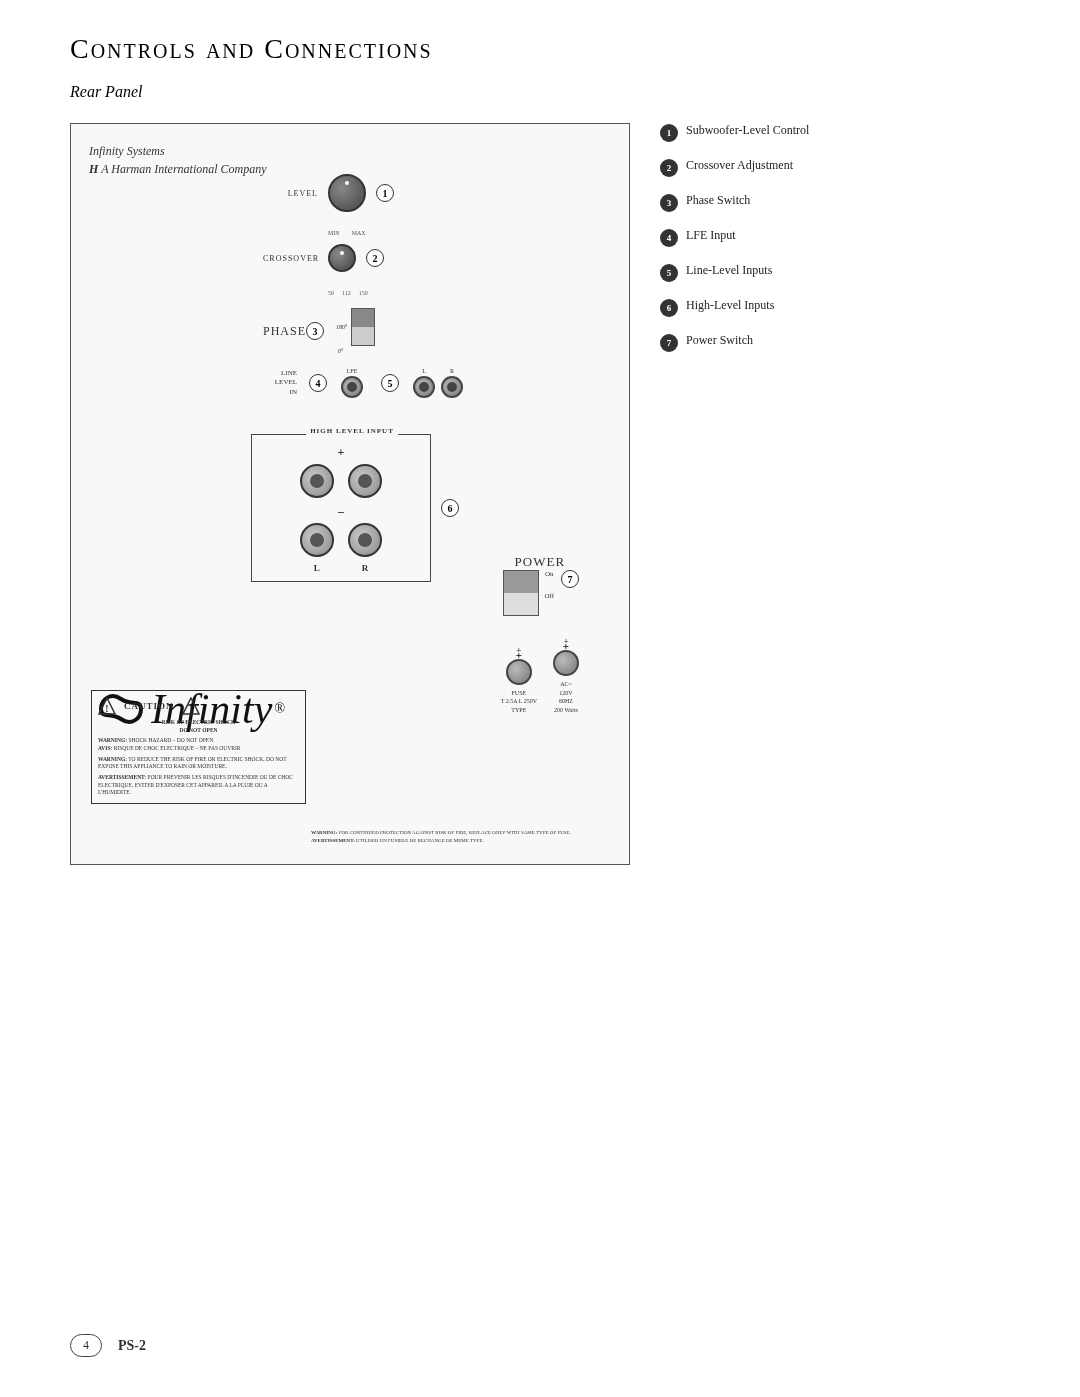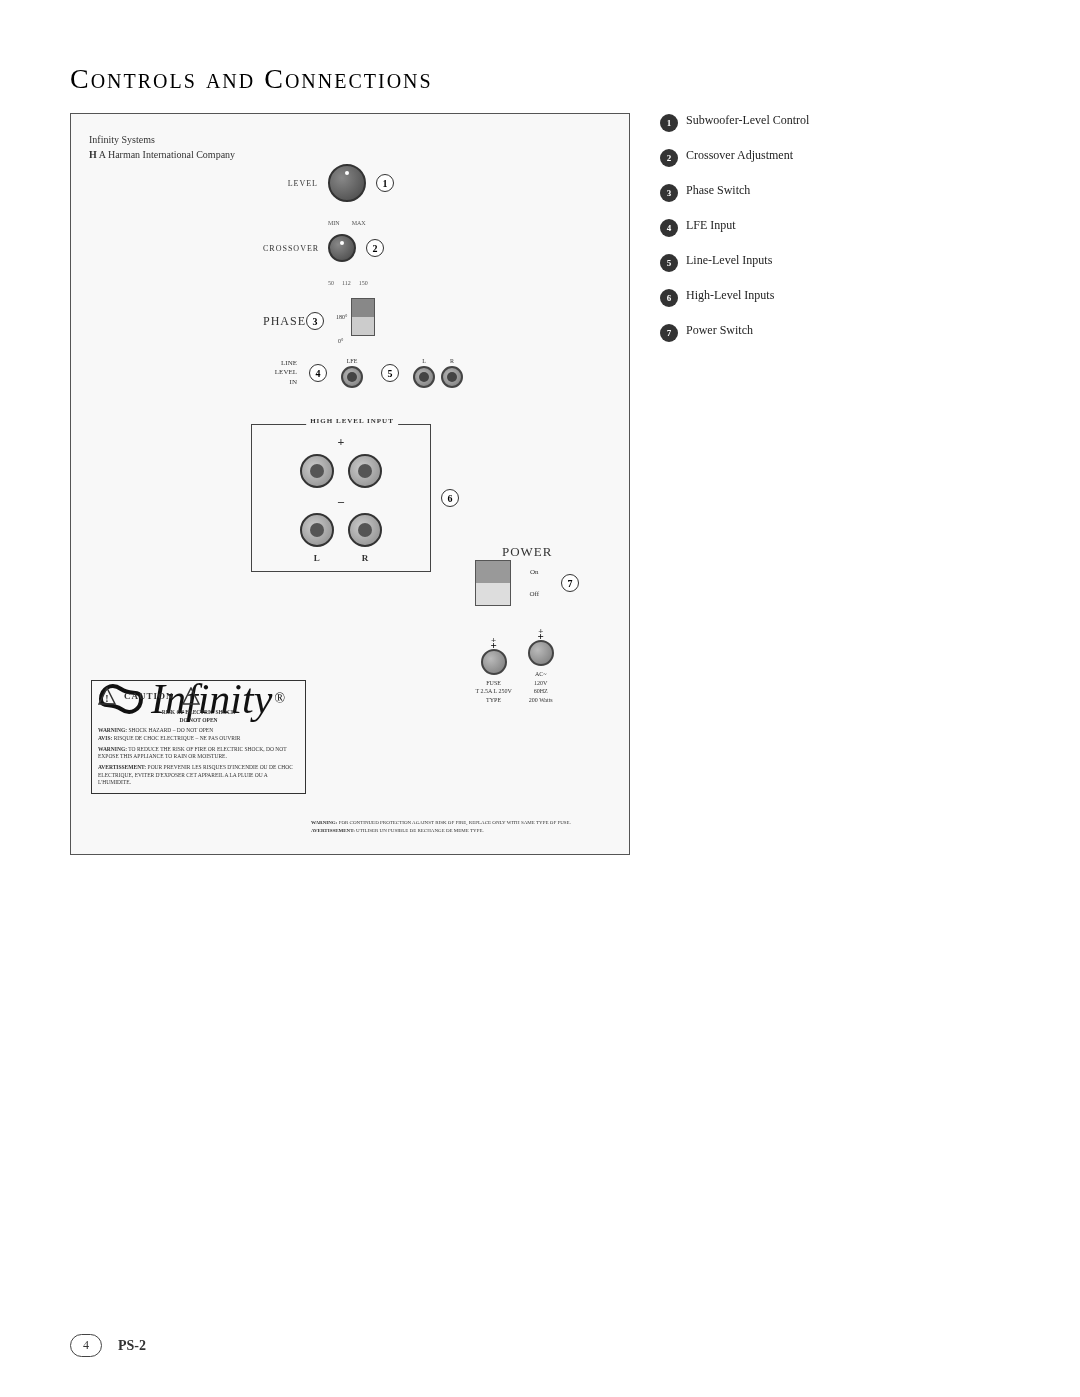--- a/index.html
+++ b/index.html
@@ -6,21 +6,21 @@
     body {
       width: 1080px;
       height: 1397px;
       background: #ffffff;
       font-family: 'Times New Roman', Times, serif;
       position: relative;
       overflow: hidden;
     }
 
     .page-content {
-      padding: 63px 70px 40px 70px;
+      padding: 33px 70px 40px 70px;
       position: relative;
     }
 
     
     .page-title {
       font-size: 28px;
       font-weight: normal;
       letter-spacing: 2px;
       margin-bottom: 18px;
       font-variant: small-caps;
@@ -51,26 +51,27 @@
     }
 
     .panel-inner {
       padding: 20px;
       position: relative;
       min-height: 740px;
     }
 
     
     .brand-text {
-      font-size: 10px;
+      font-size: 12px;
       line-height: 1.5;
       color: #333;
       position: absolute;
       top: 18px;
       left: 18px;
+      font-style: italic;
     }
     .brand-text .harman {
       font-weight: bold;
     }
 
     
     .controls-area {
       position: absolute;
       top: 50px;
       left: 192px;
@@ -480,20 +481,21 @@
       font-weight: bold;
       color: #333;
     }
   </style>
 </head>
 <body>
 
 <div class="page-content">
 
   <h1 class="page-title">Controls and Connections</h1>
+  <p class="section-subtitle">Rear Panel</p>
 
   <div class="main-layout">
 
     <div class="panel-box">
       <div class="panel-inner">
 
         <div class="brand-text">
           <div>Infinity Systems</div>
           <div><span class="harman" style="font-weight:bold;">H</span> <span>A Harman International Company</span></div>
         </div>
@@ -624,21 +626,21 @@
           <div style="margin-bottom:3px;">
             <strong>WARNING:</strong> TO REDUCE THE RISK OF FIRE OR ELECTRIC SHOCK, DO NOT EXPOSE THIS APPLIANCE TO RAIN OR MOISTURE.
           </div>
           <div>
             <strong>AVERTISSEMENT:</strong> POUR PREVENIR LES RISQUES D'INCENDIE OU DE CHOC ELECTRIQUE, EVITER D'EXPOSER CET APPAREIL A LA PLUIE OU A L'HUMIDITE.
           </div>
         </div>
 
         <div class="power-section">
           <div class="power-label">POWER</div>
-          <div style="display:flex; align-items:center; gap:18px;">
+          <div style="display:flex; align-items:flex-start; gap:3px;">
             <div class="power-switch-outer">
               <div class="power-switch-on"></div>
               <div class="power-switch-off"></div>
             </div>
             <div style="display:flex; flex-direction:column; gap:14px; font-size:7px; color:#333;">
               <span>On</span>
               <span>Off</span>
             </div>
             <div class="number-badge" style="margin-left:4px;">7</div>
           </div>

